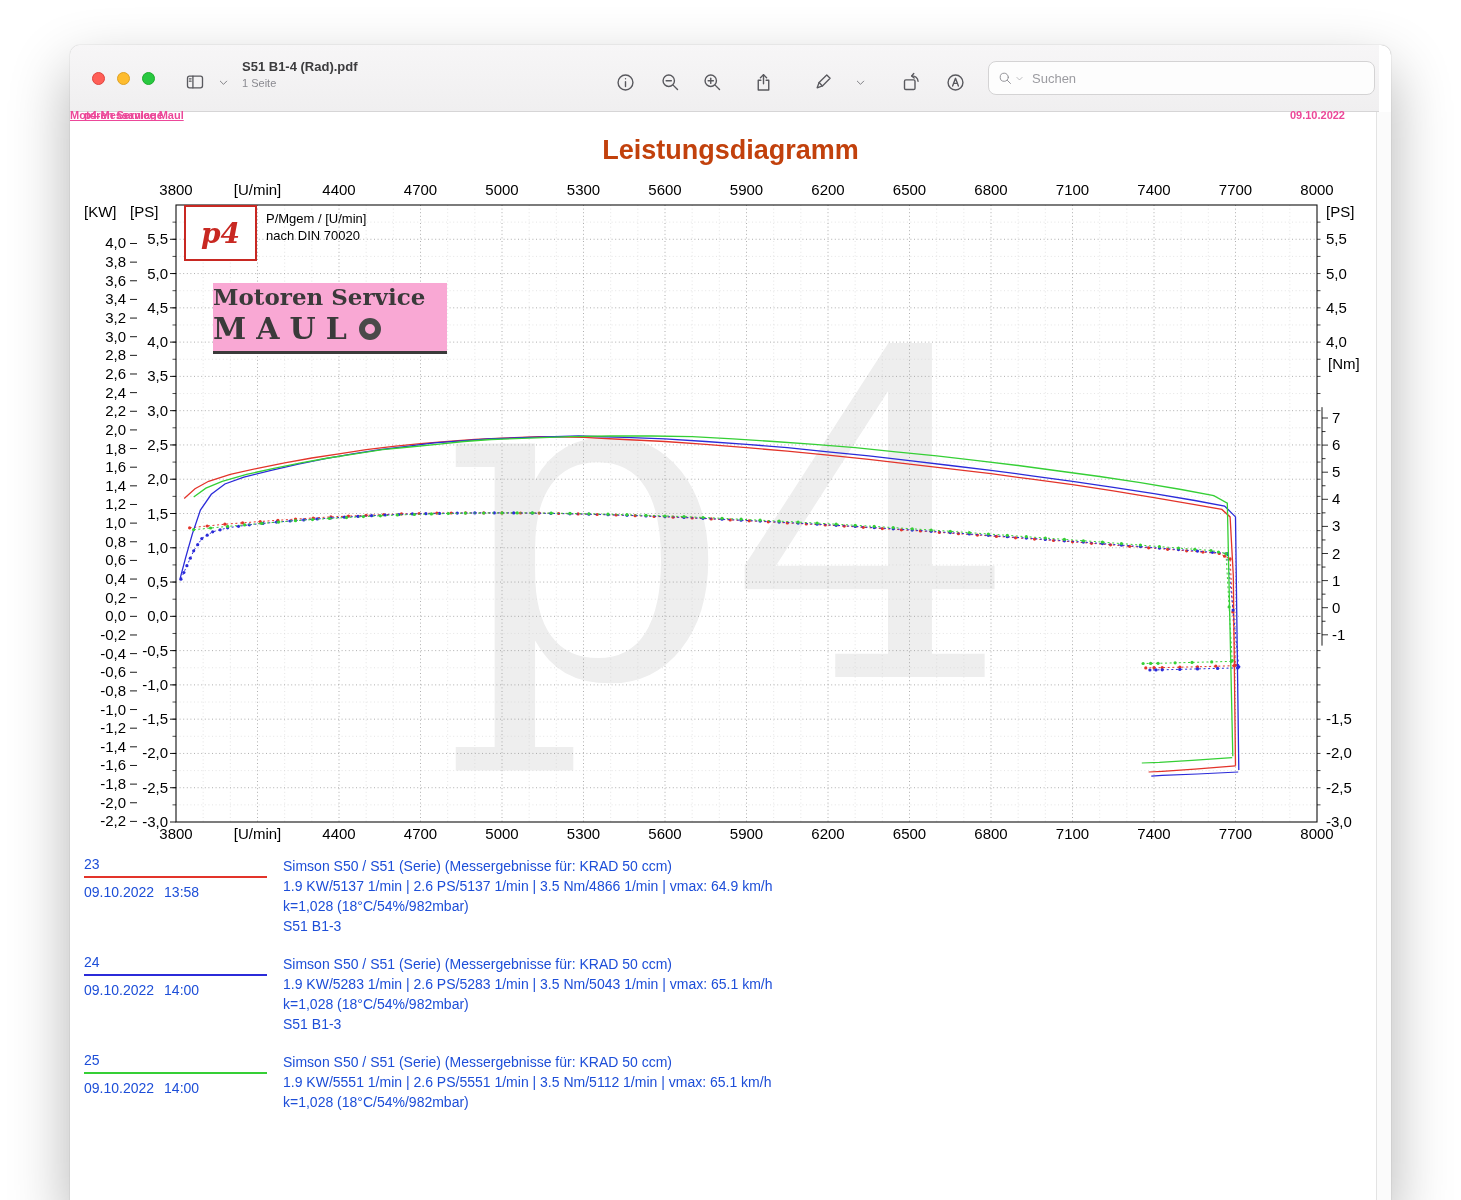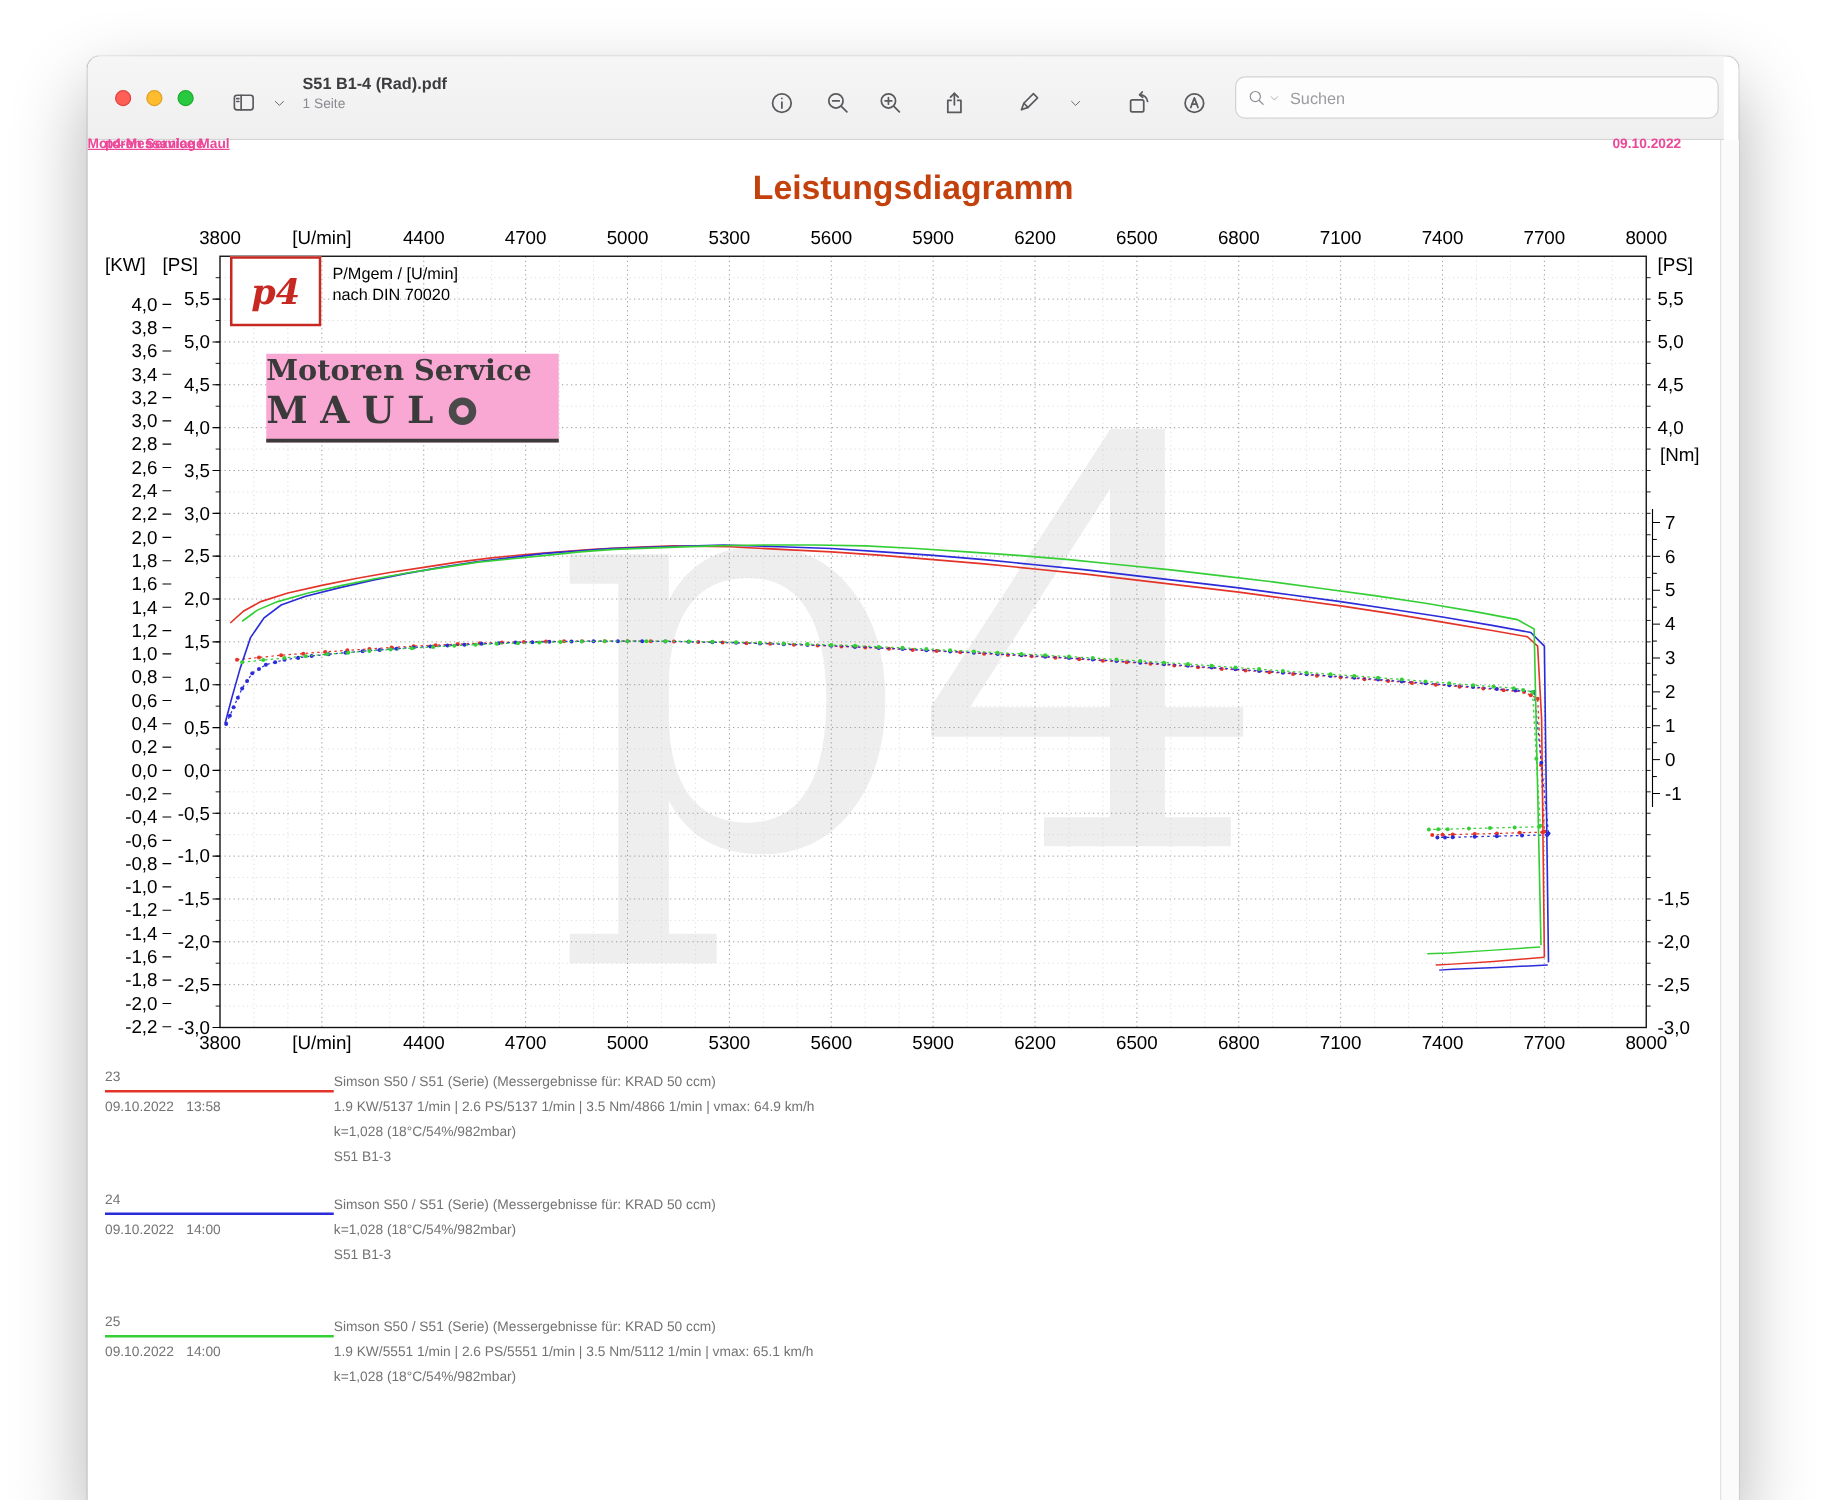--- a/index.html
+++ b/index.html
@@ -48,21 +48,21 @@
                font-size:28px;color:#c82822;}
   .legend-text{position:absolute;left:196px;top:165px;font-size:13px;color:#000;line-height:17px;}
   .brand{position:absolute;left:143px;top:238px;width:234px;border-bottom:3px solid #3a3a3a;
          padding-bottom:5px;background:#f9a8d4;}
   .brand1{font-family:"DejaVu Serif",serif;font-size:23px;font-weight:700;color:#3a3a3a;}
   .brand2{font-family:"DejaVu Serif",serif;font-size:30px;font-weight:700;letter-spacing:10px;
           color:#3a3a3a;display:flex;align-items:center;margin-top:1px;}
   .gear{display:inline-block;width:10px;height:10px;border:6px solid #4a4a4a;border-radius:50%;
         margin-left:2px;}
   
-  .run{position:absolute;left:14px;width:1290px;display:flex;font-size:11px;color:#737373;}
+  .run{position:absolute;left:14px;width:1290px;display:flex;font-size:14px;color:#1d4ed8;gap:16px;}
   .run-left{width:183px;flex:none;}
   .run-rule{height:2px;margin:4px 0 6px 0;}
   .run-date span{margin-right:10px;}
   .run-right{flex:1;line-height:20px;}
 </style>
 </head>
 <body>
 
 <div class="window">
 
@@ -756,20 +756,21 @@
   <div class="run" style="top:909px">
     <div class="run-left">
       <div>24</div>
       <div class="run-rule" style="background: rgb(43, 43, 217);"></div>
       <div class="run-date">
         <span>09.10.2022</span><span>14:00</span>
       </div>
     </div>
     <div class="run-right">
       <div>Simson S50 / S51 (Serie) (Messergebnisse für: KRAD 50 ccm)</div>
+      <div>1.9 KW/5283 1/min  |  2.6 PS/5283 1/min  |  3.5 Nm/5043 1/min | vmax: 65.1 km/h</div>
       <div>k=1,028 (18°C/54%/982mbar)</div>
       <div>S51 B1-3</div>
     </div>
   </div>
 
   <div class="run" style="top:1007px">
     <div class="run-left">
       <div>25</div>
       <div class="run-rule" style="background: rgb(53, 207, 53);"></div>
       <div class="run-date">

